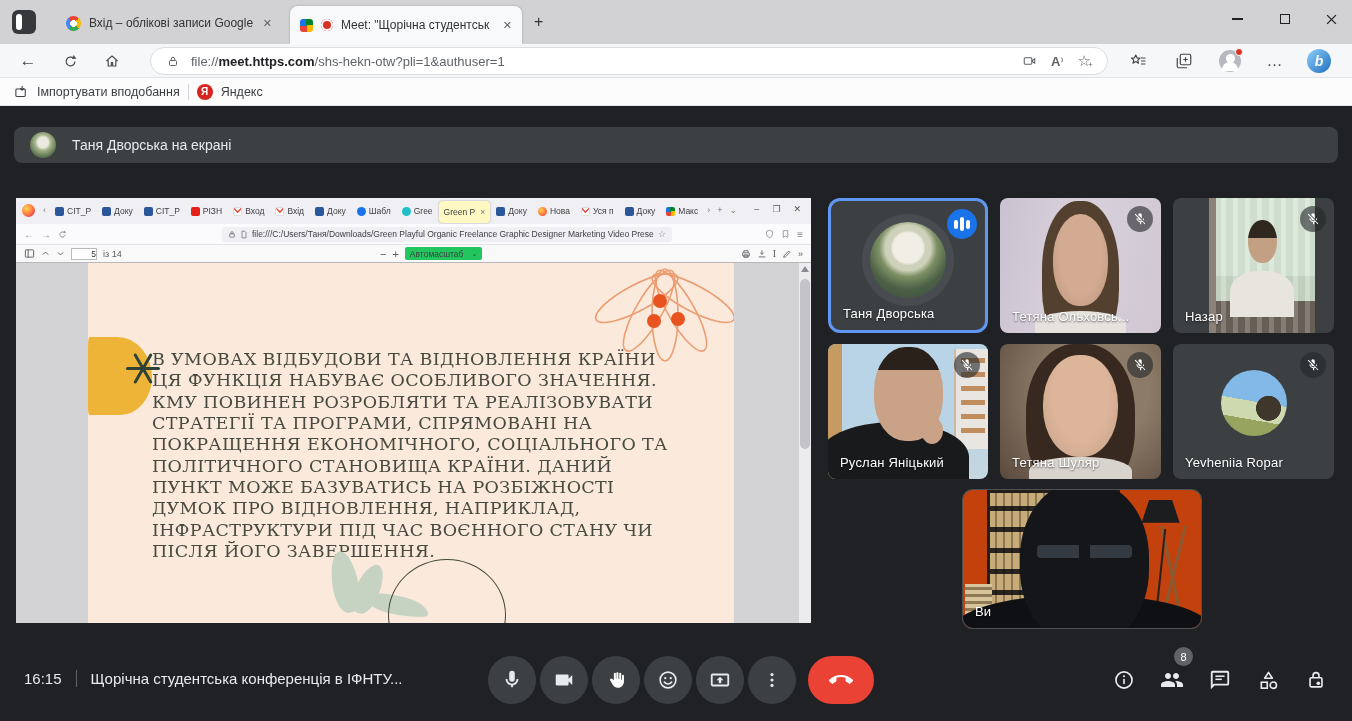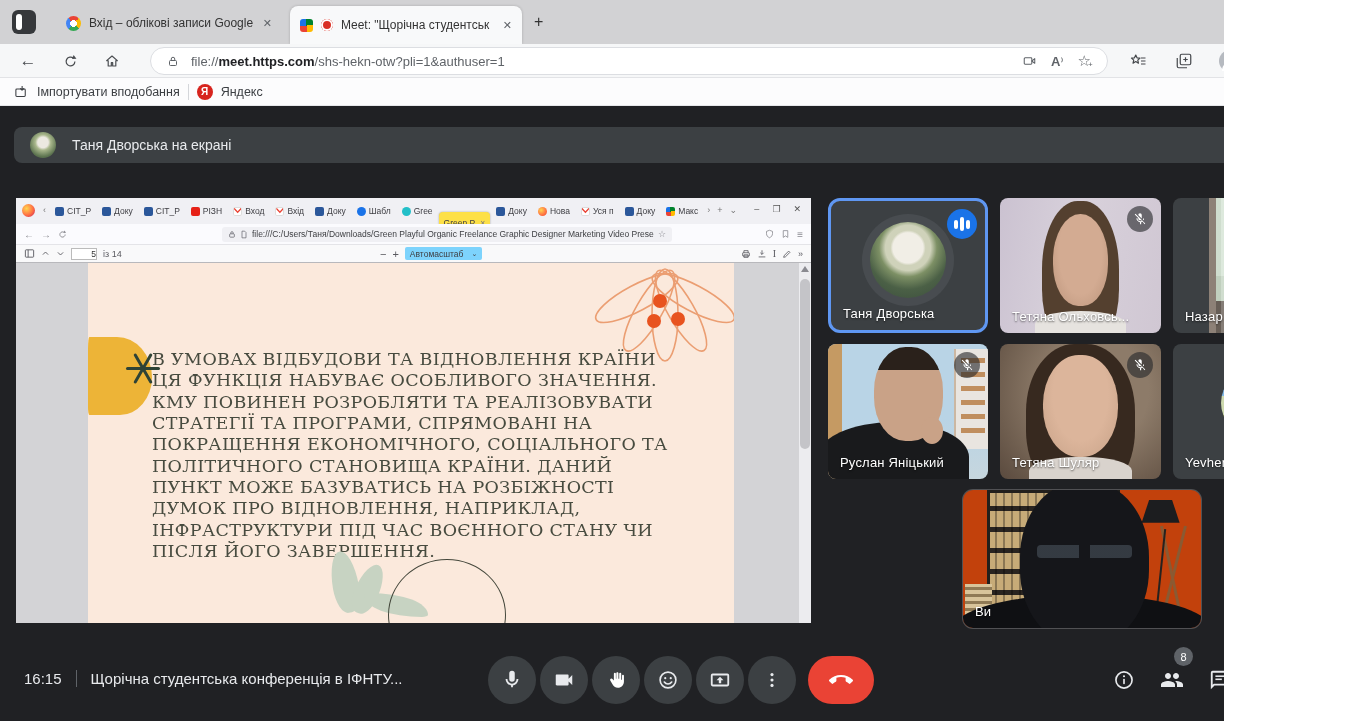--- a/index.html
+++ b/index.html
@@ -1,18 +1,18 @@
 <!DOCTYPE html>
 <html><head>
 <meta charset="utf-8">
 <style>
   *{box-sizing:border-box;margin:0;padding:0}
   html,body{width:1352px;height:721px;overflow:hidden}
   body{font-family:"Liberation Sans",sans-serif}
-  .root{position:relative;width:1224px;height:721px;background:#202124;overflow:hidden}
+  .root{position:relative;width:1352px;height:721px;background:#202124;overflow:hidden}
   .abs{position:absolute}
   svg{display:block}
 
   
   .tabstrip{position:absolute;left:0;top:0;width:1352px;height:44px;background:#d2d2d4}
   .ws-btn{position:absolute;left:12px;top:10px;width:24px;height:24px;border-radius:6px;background:#36383b}
   .ws-btn::after{content:"";position:absolute;left:4px;top:4px;width:6px;height:16px;border-radius:3px;background:#fff}
   .etab{position:absolute;top:6px;height:34px;display:flex;align-items:center;gap:8px;padding:0 10px;font-size:12px;color:#333}
   .etab .title{flex:1;overflow:hidden;white-space:nowrap;max-width:170px}
   .etab.active{background:#f8f9fa;border-radius:8px 8px 0 0;height:38px;box-shadow:0 0 3px rgba(0,0,0,.2)}
@@ -40,38 +40,38 @@
   
   .banner{position:absolute;left:14px;top:127px;width:1324px;height:36px;border-radius:8px;background:#3c4043;display:flex;align-items:center;gap:16px;padding:0 16px;color:#e8eaed;font-size:14px}
   .bav{width:26px;height:26px;border-radius:50%;background:radial-gradient(circle at 50% 40%,#ece9e1 0 26%,#a9b78c 38%,#5d7450 70%,#45573f)}
 
   
   .share{position:absolute;left:16px;top:198px;width:795px;height:425px;background:#fff}
   .itabbar{position:absolute;left:0;top:0;width:795px;height:26px;background:#f0f0f4;display:flex;align-items:flex-start;padding:0 4px;gap:1px}
   .ffdot{width:13px;height:13px;border-radius:50%;background:radial-gradient(circle at 35% 35%,#ffd54f,#ff7043 55%,#c2185b);margin:6px 4px 0 2px}
   .iarr{font-size:9px;color:#777;margin-top:7px;padding:0 3px}
   .itab{display:flex;align-items:center;gap:3px;padding:0 5px;height:20px;margin-top:3px;font-size:8.5px;color:#3d3d42;white-space:nowrap}
-  .itab.active{background:#fde047;border-radius:4px;height:22px;box-shadow:0 0 2px rgba(0,0,0,.35);margin-top:14px}
+  .itab.active{background:#fef9c3;border-radius:4px;height:22px;box-shadow:0 0 2px rgba(0,0,0,.35);margin-top:3px}
   .ticon{width:9px;height:9px;border-radius:2px;flex:0 0 auto}
   .ti-word{background:#2b579a}
   .ti-yt{background:#e62117}
   .ti-gm{background:#fff;box-shadow:inset 0 0 0 1px #ddd;position:relative}
   .ti-gm::after{content:"";position:absolute;inset:1px;background:#ea4335;clip-path:polygon(0 0,50% 55%,100% 0,100% 30%,50% 82%,0 30%)}
   .ti-c{background:#1a73e8;border-radius:50%}
   .ti-canva{background:#23bfc8;border-radius:50%}
   .ti-ff{background:radial-gradient(circle at 35% 35%,#ffd54f,#ff7043 60%,#e64a19);border-radius:50%}
   .ti-meet{background:conic-gradient(#00832d 0 25%,#ffba00 0 50%,#ea4335 0 75%,#1a73e8 0)}
   .iwin{margin-top:6px;font-size:9px;color:#555;padding:0 6px}
   .inavbar{position:absolute;left:0;top:26px;width:795px;height:21px;background:#fbfbfe;border-bottom:1px solid #e4e4e8;display:flex;align-items:center;padding:0 8px;gap:7px}
   .inav-g{color:#8a8a90;font-size:10px}
   .ipill{display:flex;align-items:center;gap:4px;width:450px;height:15px;background:#f0f0f4;border-radius:3px;padding:0 6px;margin-left:148px}
   .iurl{font-size:8.5px;color:#3f4044;white-space:nowrap;overflow:hidden;flex:1}
   .pdfbar{position:absolute;left:0;top:47px;width:795px;height:18px;background:#f9f9fa;border-bottom:1px solid #b8b8bc;display:flex;align-items:center;gap:6px;padding:0 8px;color:#5a5a60;font-size:9px}
   .pagein{width:26px;height:12px;border:1px solid #bbb;background:#fff;font-size:8.5px;text-align:right;color:#333;font-family:"Liberation Sans",sans-serif}
-  .zoombox{display:flex;align-items:center;gap:8px;height:13px;background:#7dd3fc;border-radius:2px;padding:0 5px;font-size:8.5px;color:#3f4044}
+  .zoombox{display:flex;align-items:center;gap:8px;height:13px;background:#22c55e;border-radius:2px;padding:0 5px;font-size:8.5px;color:#3f4044}
   .viewport{position:absolute;left:0;top:65px;width:795px;height:360px;background:#d3d3d6;overflow:hidden}
   .page{position:absolute;left:72px;top:0;width:646px;height:360px;background:#fbe9dc;overflow:hidden}
   .blob{position:absolute;left:0;top:74px;width:64px;height:78px;background:#edb437;border-radius:4% 100% 92% 4%/28% 95% 88% 18%}
   .star6{position:absolute;left:36px;top:86px;width:38px;height:38px}
   .star6 i{position:absolute;left:2px;top:17.5px;width:34px;height:3px;border-radius:2px;background:#2e4336;display:block}
   .slidetext{position:absolute;left:64px;right:64px;top:86px;font-family:"DejaVu Serif","Liberation Serif",serif;font-size:17.5px;line-height:1.22;color:#474b3f;text-align:left;letter-spacing:.02em}
   .leaf{position:absolute;background:#c7d3c2}
   .arc{position:absolute;left:300px;top:296px;width:118px;height:112px;border:1.7px solid #44473b;border-radius:50%;background:transparent}
   .vscroll{position:absolute;right:0;top:0;width:12px;height:360px;background:#ececef}
   .vthumb{position:absolute;right:1px;top:16px;width:10px;height:170px;background:#c4c4c8;border-radius:5px}

